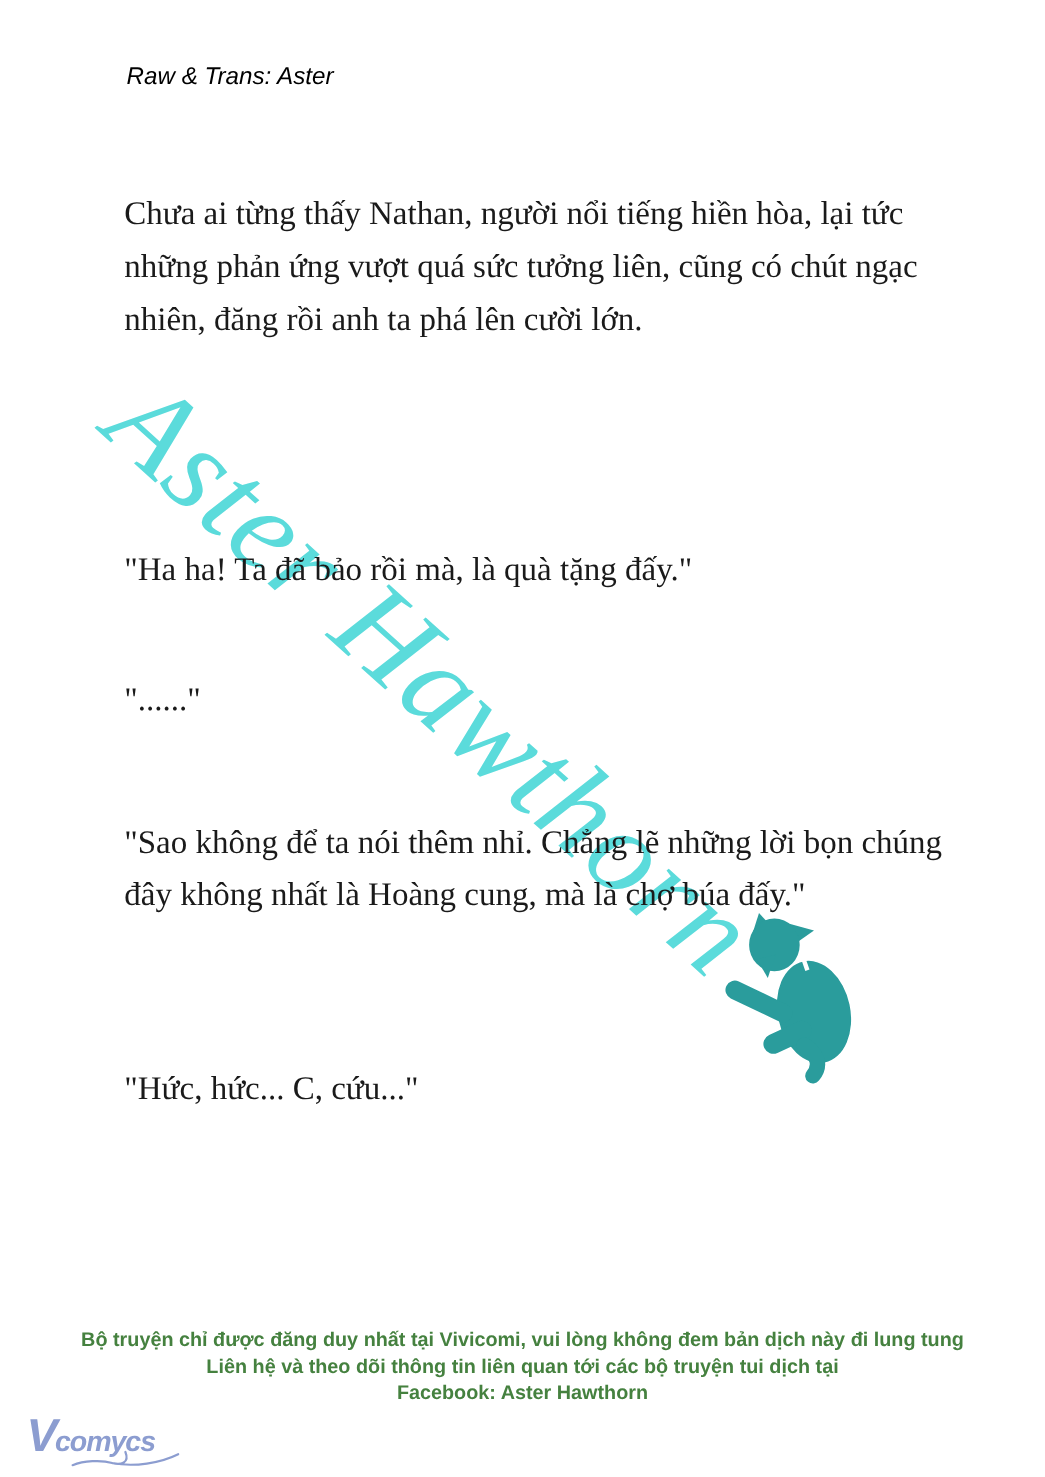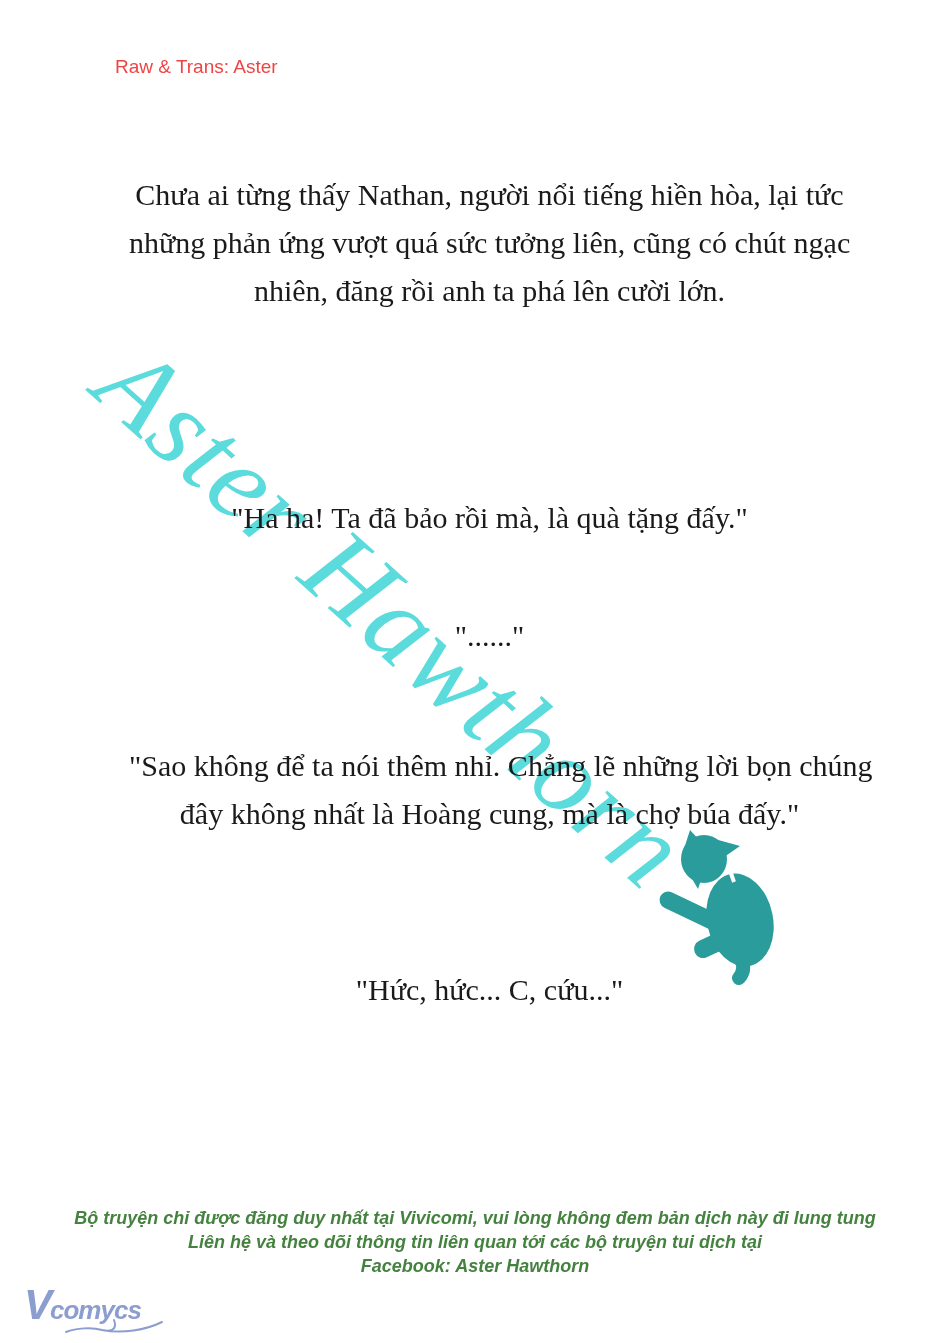--- a/index.html
+++ b/index.html
@@ -15,56 +15,57 @@
     position:relative;
     width:950px;height:1343px;
     background:#ffffff;
     overflow:hidden;
     margin:0 auto;
     font-family:"Liberation Serif","DejaVu Serif",serif;
   }
   .credit{
     position:absolute;left:115px;top:56px;
     font-family:"Liberation Sans","DejaVu Sans",sans-serif;
-    font-size:19px;color:#ef4444;
+    font-size:22px;color:#000000;
     z-index:3;
+    font-style:italic;
   }
   .watermark{
     position:absolute;left:158px;top:318px;
     font-family:"Liberation Serif","DejaVu Serif",serif;
     font-style:italic;
     font-size:112px;
     letter-spacing:2px;
     color:var(--watermark);
     white-space:nowrap;
     transform:rotate(42deg);
     transform-origin:0 0;
     z-index:1;
     pointer-events:none;
   }
   .cat{
     position:absolute;left:653px;top:826px;width:125px;height:160px;
     z-index:2;
   }
   .story{position:absolute;left:0;top:0;width:100%;height:100%;z-index:3;}
-  .para{position:absolute;left:129px;right:100px;text-align:center;}
+  .para{position:absolute;left:113px;right:100px;}
   .line{
     font-size:30px;line-height:48px;color:var(--ink);
     white-space:nowrap;
   }
   .p1{top:171px;}
   .p2{top:494px;}
   .p3{top:612px;}
   .p4{top:742px;}
   .p5{top:966px;}
   .footer{
     position:absolute;left:0;right:0;top:1206px;
     text-align:center;
     font-family:"Liberation Sans","DejaVu Sans",sans-serif;
-    font-style:italic;font-weight:bold;
+    font-weight:bold;
     font-size:18px;line-height:24px;
     color:var(--footer-green);
     z-index:3;
   }
   .logo{
     position:absolute;left:24px;top:1284px;
     font-family:"Liberation Sans","DejaVu Sans",sans-serif;
     font-style:italic;font-weight:bold;
     color:var(--logo-blue);
     z-index:2;

